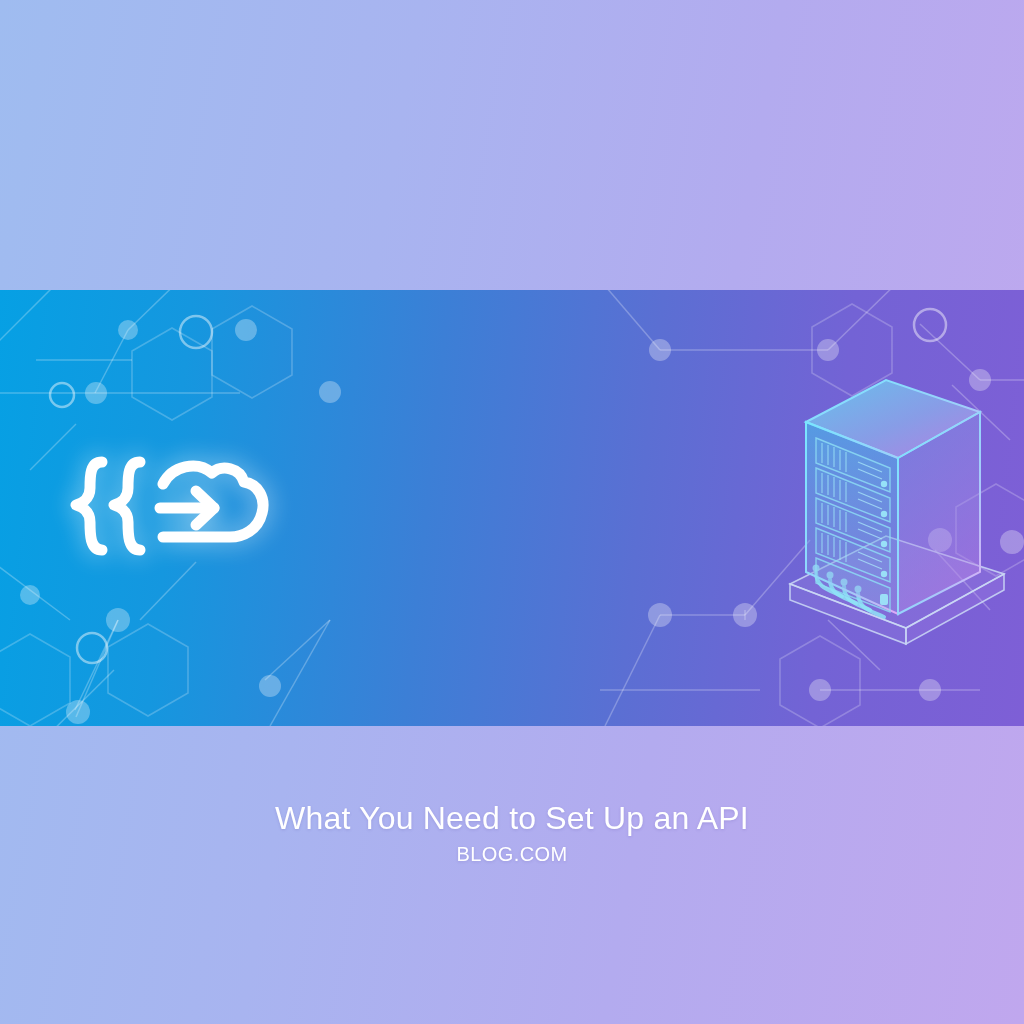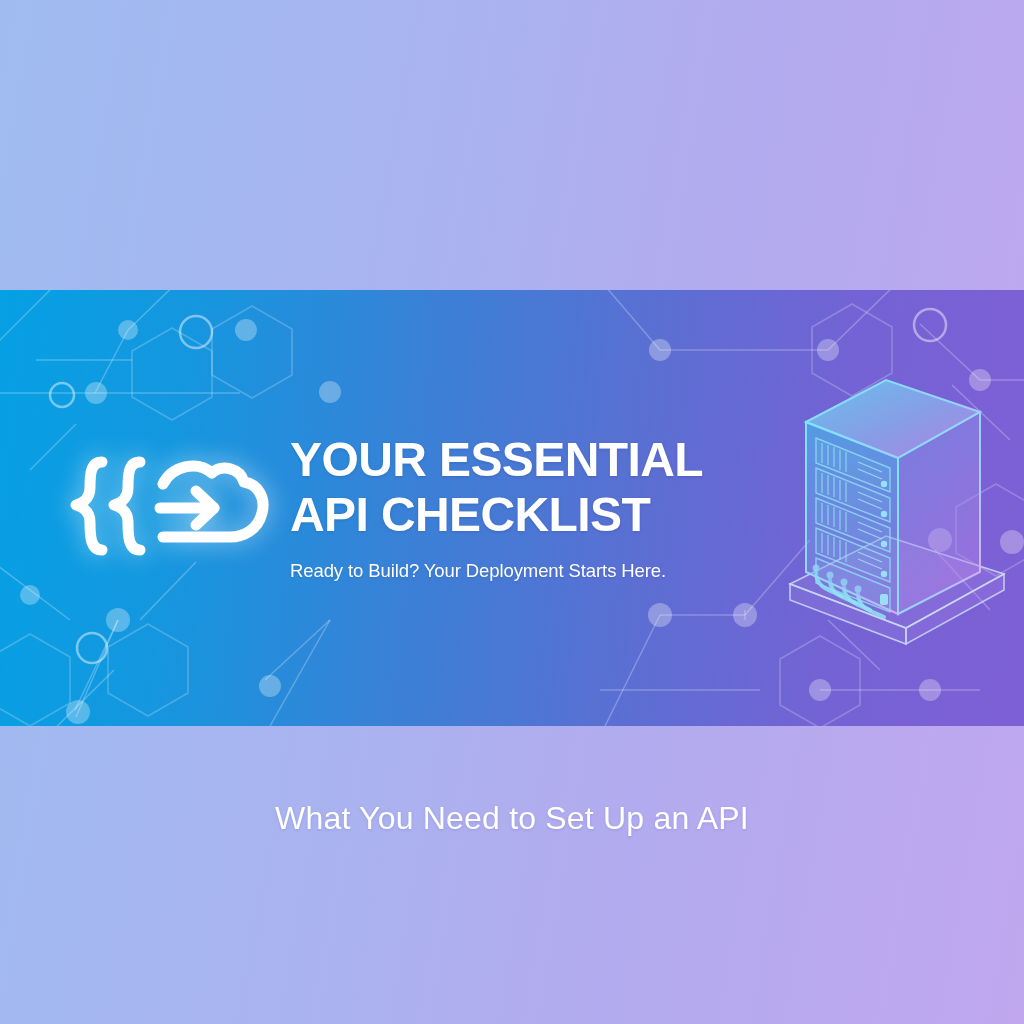--- a/index.html
+++ b/index.html
@@ -180,25 +180,20 @@
                  L 101 97"></path>
       </g>
 
       <g fill="none" stroke="#ffffff" stroke-width="11" stroke-linecap="round" stroke-linejoin="round">
         <line x1="98" y1="68" x2="152" y2="68"></line>
         <polyline points="134,51 152,68 134,85"></polyline>
       </g>
     </svg>
   </div>
 
-  <div id="text-block">
-    <div class="headline">YOUR ESSENTIAL</div>
-    <div class="headline">API CHECKLIST</div>
-    <div class="subtitle">Ready to Build? Your Deployment Starts Here.</div>
-  </div>
 
   <div id="server">
     <svg viewBox="0 0 256 292" xmlns="http://www.w3.org/2000/svg">
       <defs>
         <linearGradient id="topFace" x1="0" y1="0" x2="1" y2="1">
           <stop offset="0%" stop-color="#63D9F2" stop-opacity=".80"></stop>
           <stop offset="55%" stop-color="#8FB6EE" stop-opacity=".70"></stop>
           <stop offset="100%" stop-color="#C98FE8" stop-opacity=".70"></stop>
         </linearGradient>
         <linearGradient id="leftFace" x1="0" y1="0" x2="0" y2="1">
@@ -291,15 +286,16 @@
         <circle cx="116" cy="138" r="3.2"></circle>
         <circle cx="116" cy="168" r="3.2"></circle>
         <circle cx="116" cy="198" r="3.2"></circle>
         <rect x="112" y="218" width="8" height="11" rx="2"></rect>
       </g>
     </svg>
   </div>
 
   <div id="footer">
     <div id="footer-title">What You Need to Set Up an API</div>
+    <div id="footer-domain">BLOG.COM</div>
   </div>
 
 </div>
 
 </body></html>

